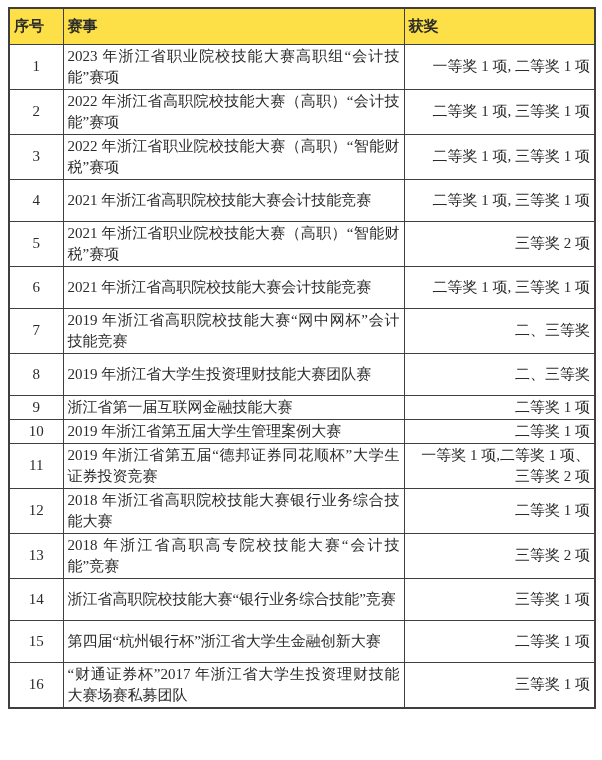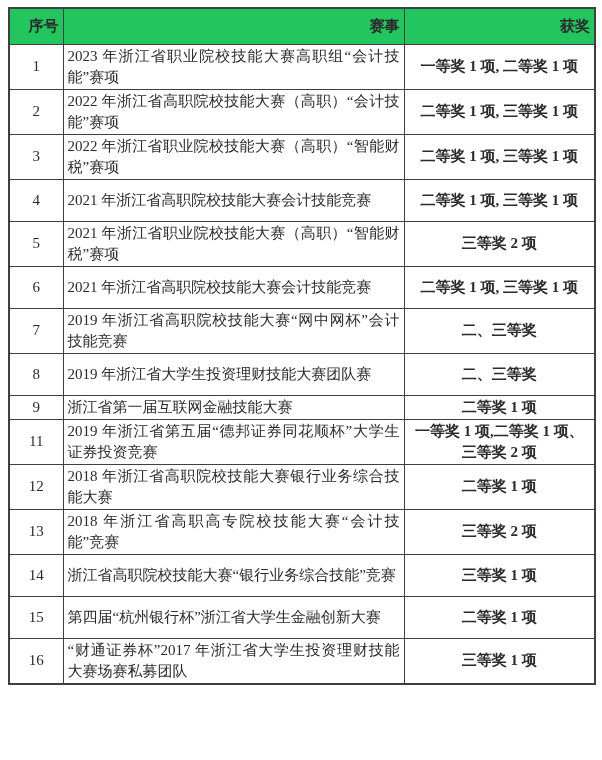--- a/index.html
+++ b/index.html
@@ -29,40 +29,39 @@
   table.awards th, table.awards td {
     border: 1px solid #3f3f3f;
     font-size: 15px;
     line-height: 21px;
     vertical-align: middle;
     box-sizing: border-box;
     padding: 1px 4px;
     overflow: hidden;
   }
   table.awards th {
-    background: #22c55e;
+    background: #fde047;
     font-weight: bold;
-    text-align: right;
+    text-align: left;
     height: 36px;
   }
   td.no {
     text-align: center;
   }
   td.comp {
     text-align: justify;
     text-justify: inter-character;
     padding-left: 6px;
     padding-right: 3px;
     margin-top: 16px;
   }
   td.awd {
-    text-align: center;
+    text-align: right;
     padding-left: 8px;
     padding-right: 3px;
-    font-weight: bold;
   }
   tr.two { height: 42px; }
   tr.one { height: 21px; }
 </style>
 </head>
 <body>
 
 <div class="page">
   <table class="awards">
     <colgroup>
@@ -116,20 +115,25 @@
       <tr class="two">
         <td class="no">8</td>
         <td class="comp">2019 年浙江省大学生投资理财技能大赛团队赛</td>
         <td class="awd">二、三等奖</td>
       </tr>
       <tr class="one">
         <td class="no">9</td>
         <td class="comp">浙江省第一届互联网金融技能大赛</td>
         <td class="awd">二等奖 1 项</td>
       </tr>
+      <tr class="one">
+        <td class="no">10</td>
+        <td class="comp">2019 年浙江省第五届大学生管理案例大赛</td>
+        <td class="awd">二等奖 1 项</td>
+      </tr>
       <tr class="two">
         <td class="no">11</td>
         <td class="comp">2019 年浙江省第五届“德邦证券同花顺杯”大学生证券投资竞赛</td>
         <td class="awd">一等奖 1 项,二等奖 1 项、三等奖 2 项</td>
       </tr>
       <tr class="two">
         <td class="no">12</td>
         <td class="comp">2018 年浙江省高职院校技能大赛银行业务综合技能大赛</td>
         <td class="awd">二等奖 1 项</td>
       </tr>

